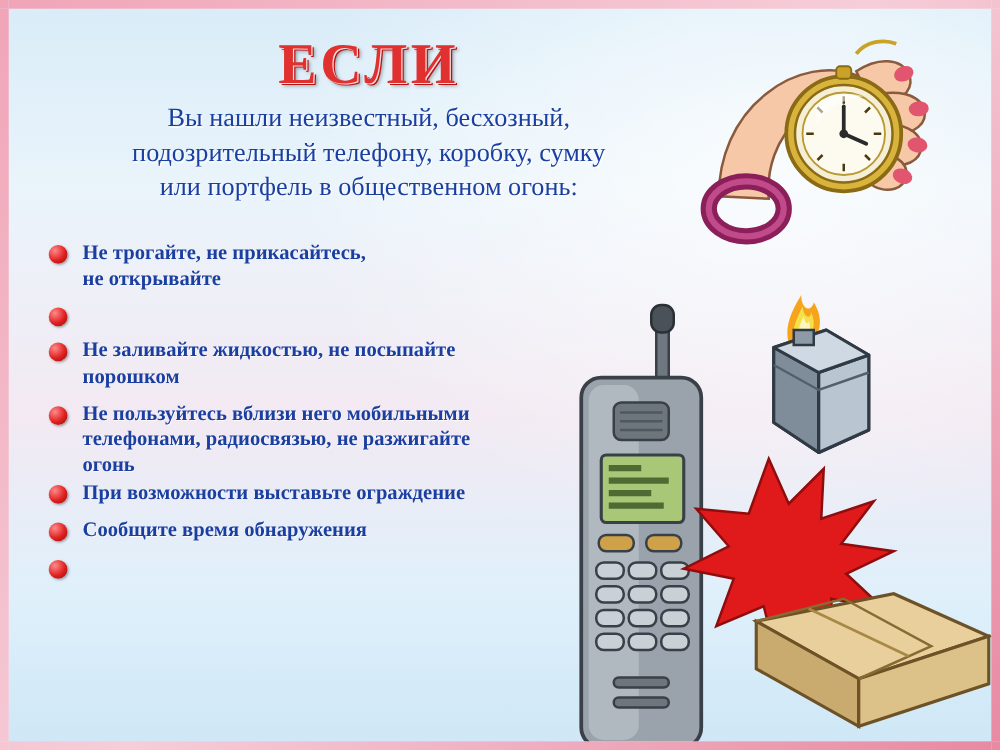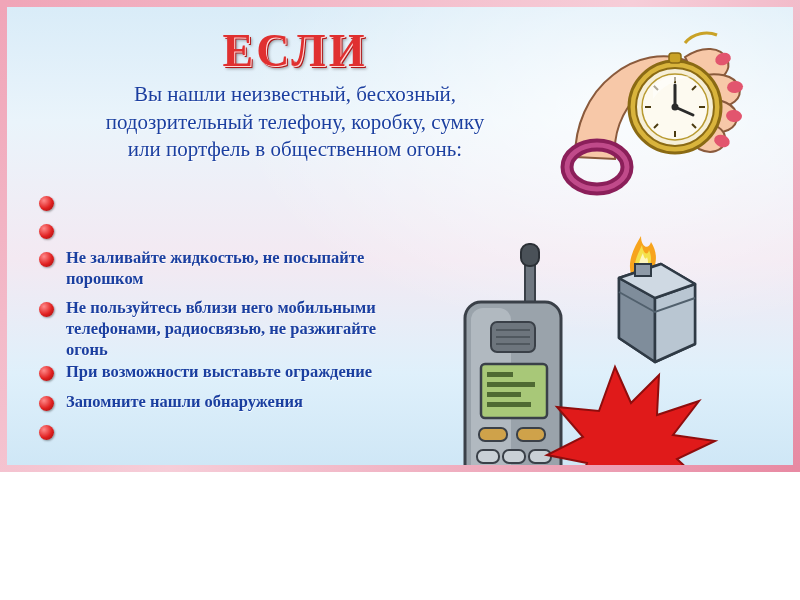--- a/index.html
+++ b/index.html
@@ -9,21 +9,21 @@
   body {
     width: 800px;
     height: 600px;
     font-family: "Liberation Serif", serif;
     background: #ffffff;
     overflow: hidden;
   }
   .poster {
     position: relative;
     width: 800px;
-    height: 472px;
+    height: 600px;
     box-sizing: border-box;
     background:
       linear-gradient(to bottom right, #cfe9f7 0%, #e8f3fb 30%, #f4e6ef 60%, #e3f0fa 100%);
     border: 7px solid;
     border-image: linear-gradient(135deg, #f0a5b8, #f6cdd8, #e88aa3) 1;
     overflow: hidden;
   }
   .poster-inner {
     position: absolute;
     inset: 0;
@@ -121,39 +121,40 @@
     <div class="title-sub">
       <div>Вы нашли неизвестный, бесхозный,</div>
       <div>подозрительный телефону, коробку, сумку</div>
       <div>или портфель в общественном огонь:</div>
     </div>
   </div>
 
   <div class="rules">
     <div class="rule">
       <span class="bullet"></span>
+      <span class="rule-text">Не трогайте, не прикасайтесь,<br>не открывайте</span>
     </div>
     <div class="rule">
       <span class="bullet"></span>
     </div>
     <div class="rule">
       <span class="bullet"></span>
       <span class="rule-text">Не заливайте жидкостью, не посыпайте<br>порошком</span>
     </div>
     <div class="rule tight">
       <span class="bullet"></span>
       <span class="rule-text">Не пользуйтесь вблизи него мобильными<br>телефонами, радиосвязью, не разжигайте<br>огонь</span>
     </div>
     <div class="rule">
       <span class="bullet"></span>
       <span class="rule-text">При возможности выставьте ограждение</span>
     </div>
     <div class="rule">
       <span class="bullet"></span>
-      <span class="rule-text">Запомните нашли обнаружения</span>
+      <span class="rule-text">Сообщите время обнаружения</span>
     </div>
     <div class="rule">
       <span class="bullet"></span>
     </div>
   </div>
 
   <div class="art hand-watch">
     <svg viewBox="0 0 240 200" width="240" height="200">
 
       <path d="M40 140 C40 110 52 78 78 58 C100 40 130 34 152 44 L166 62

